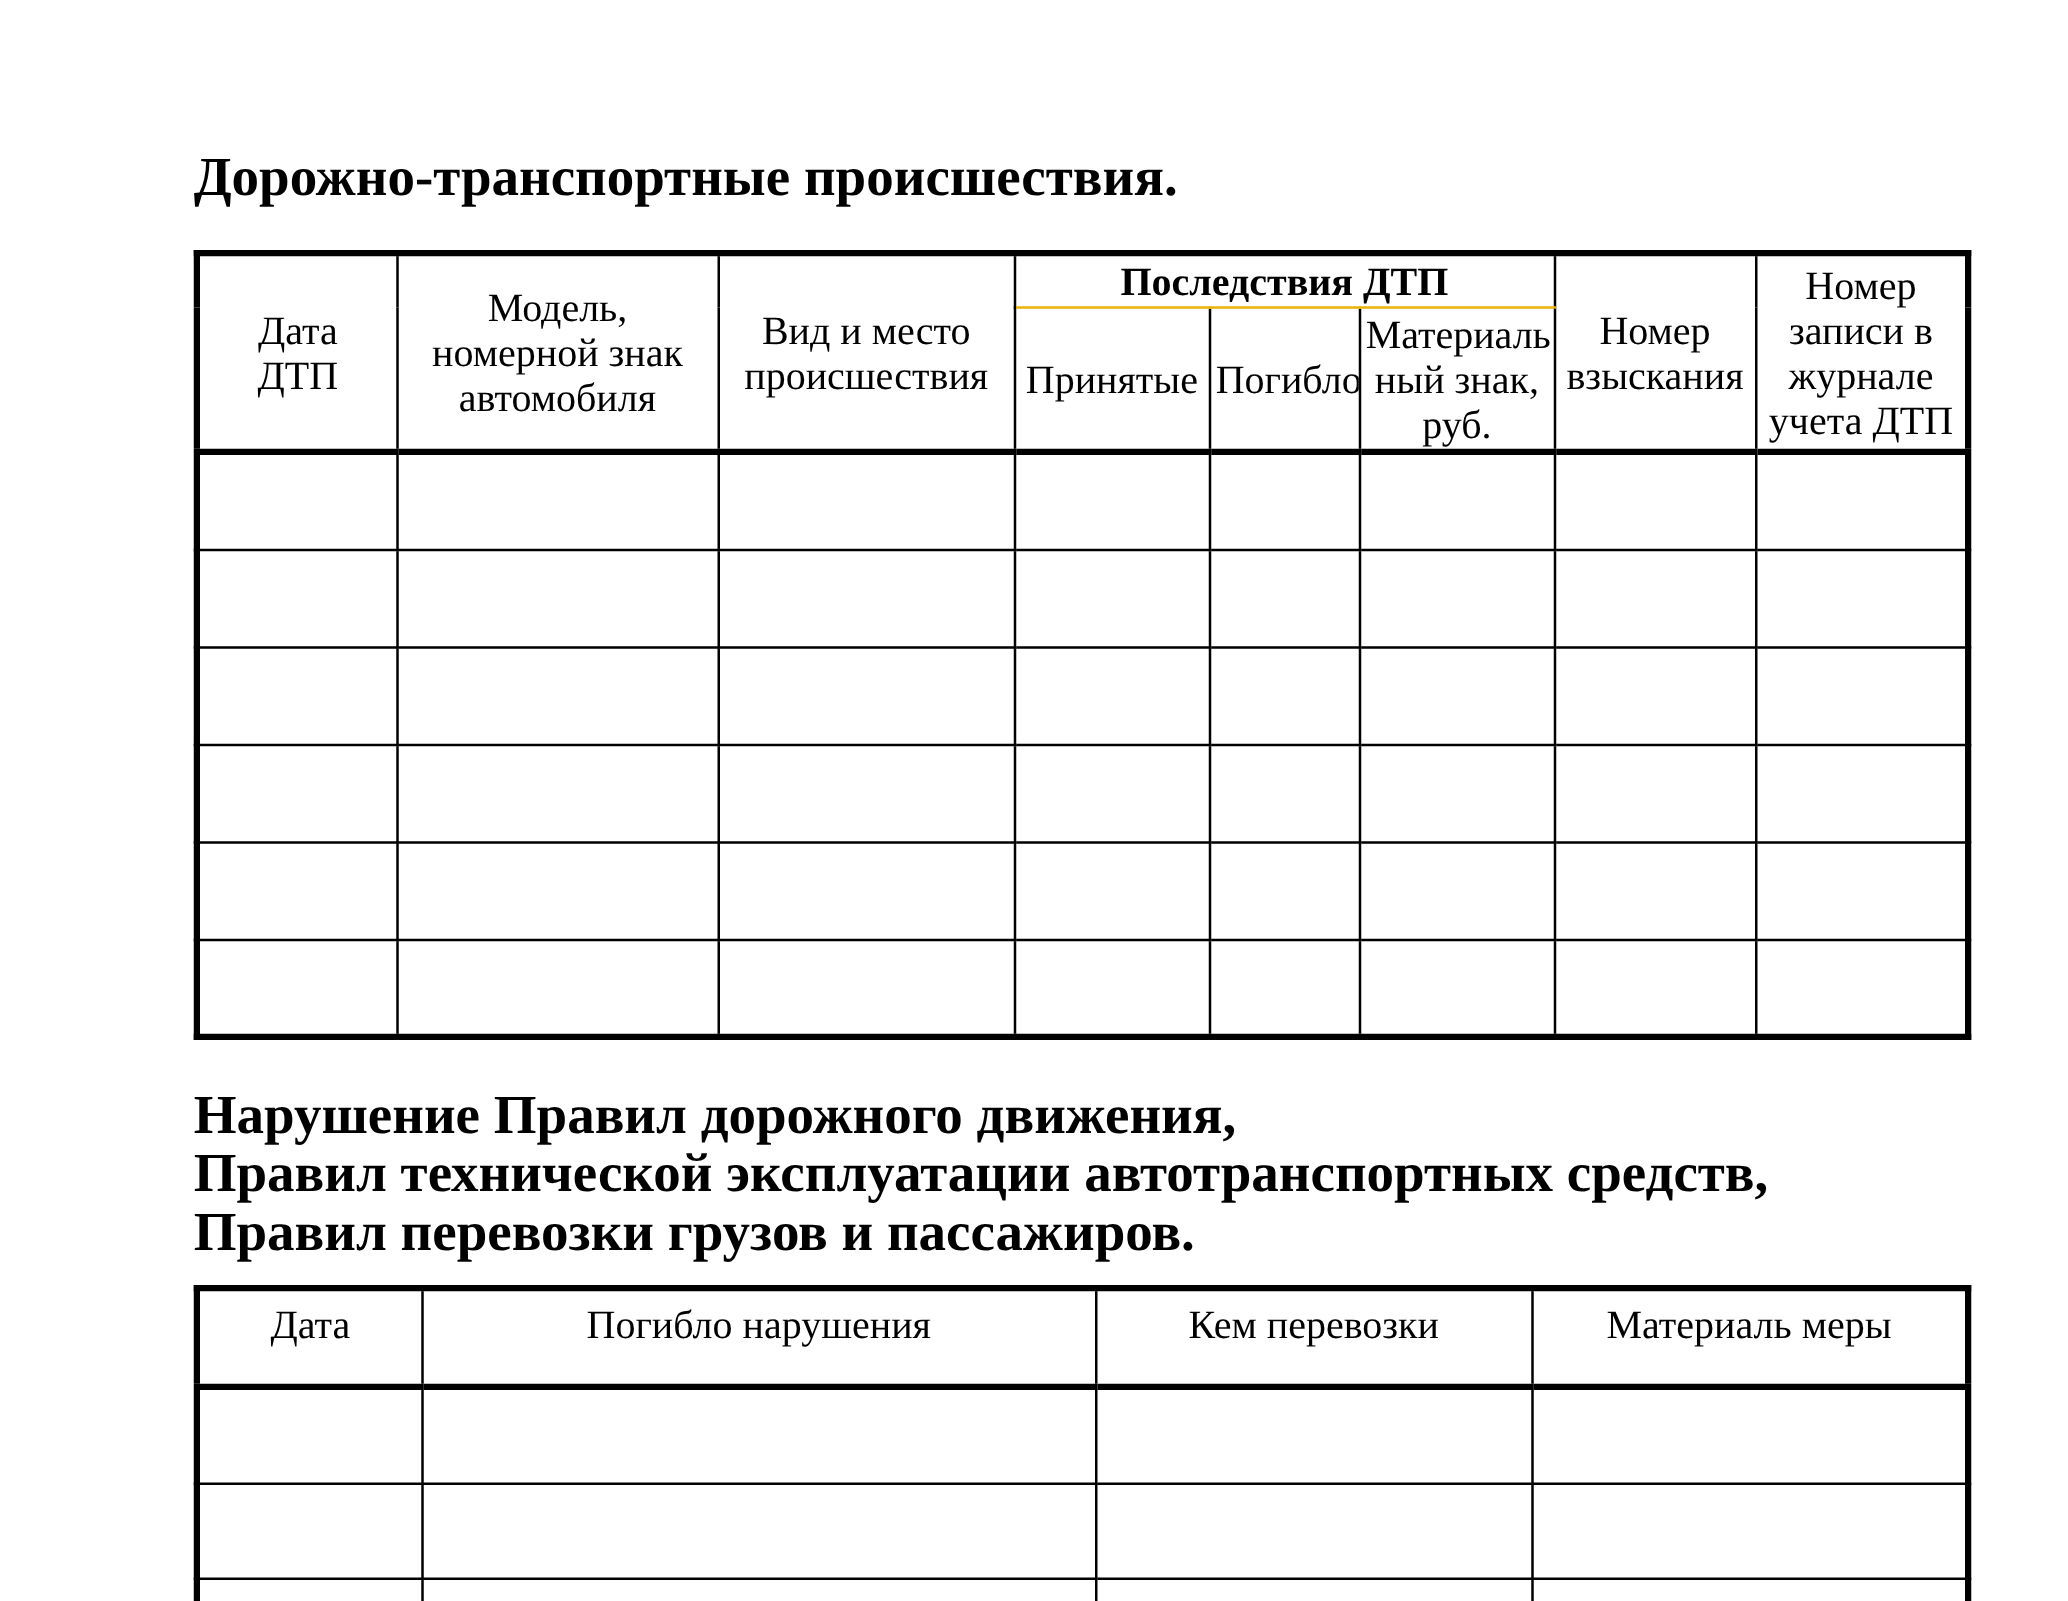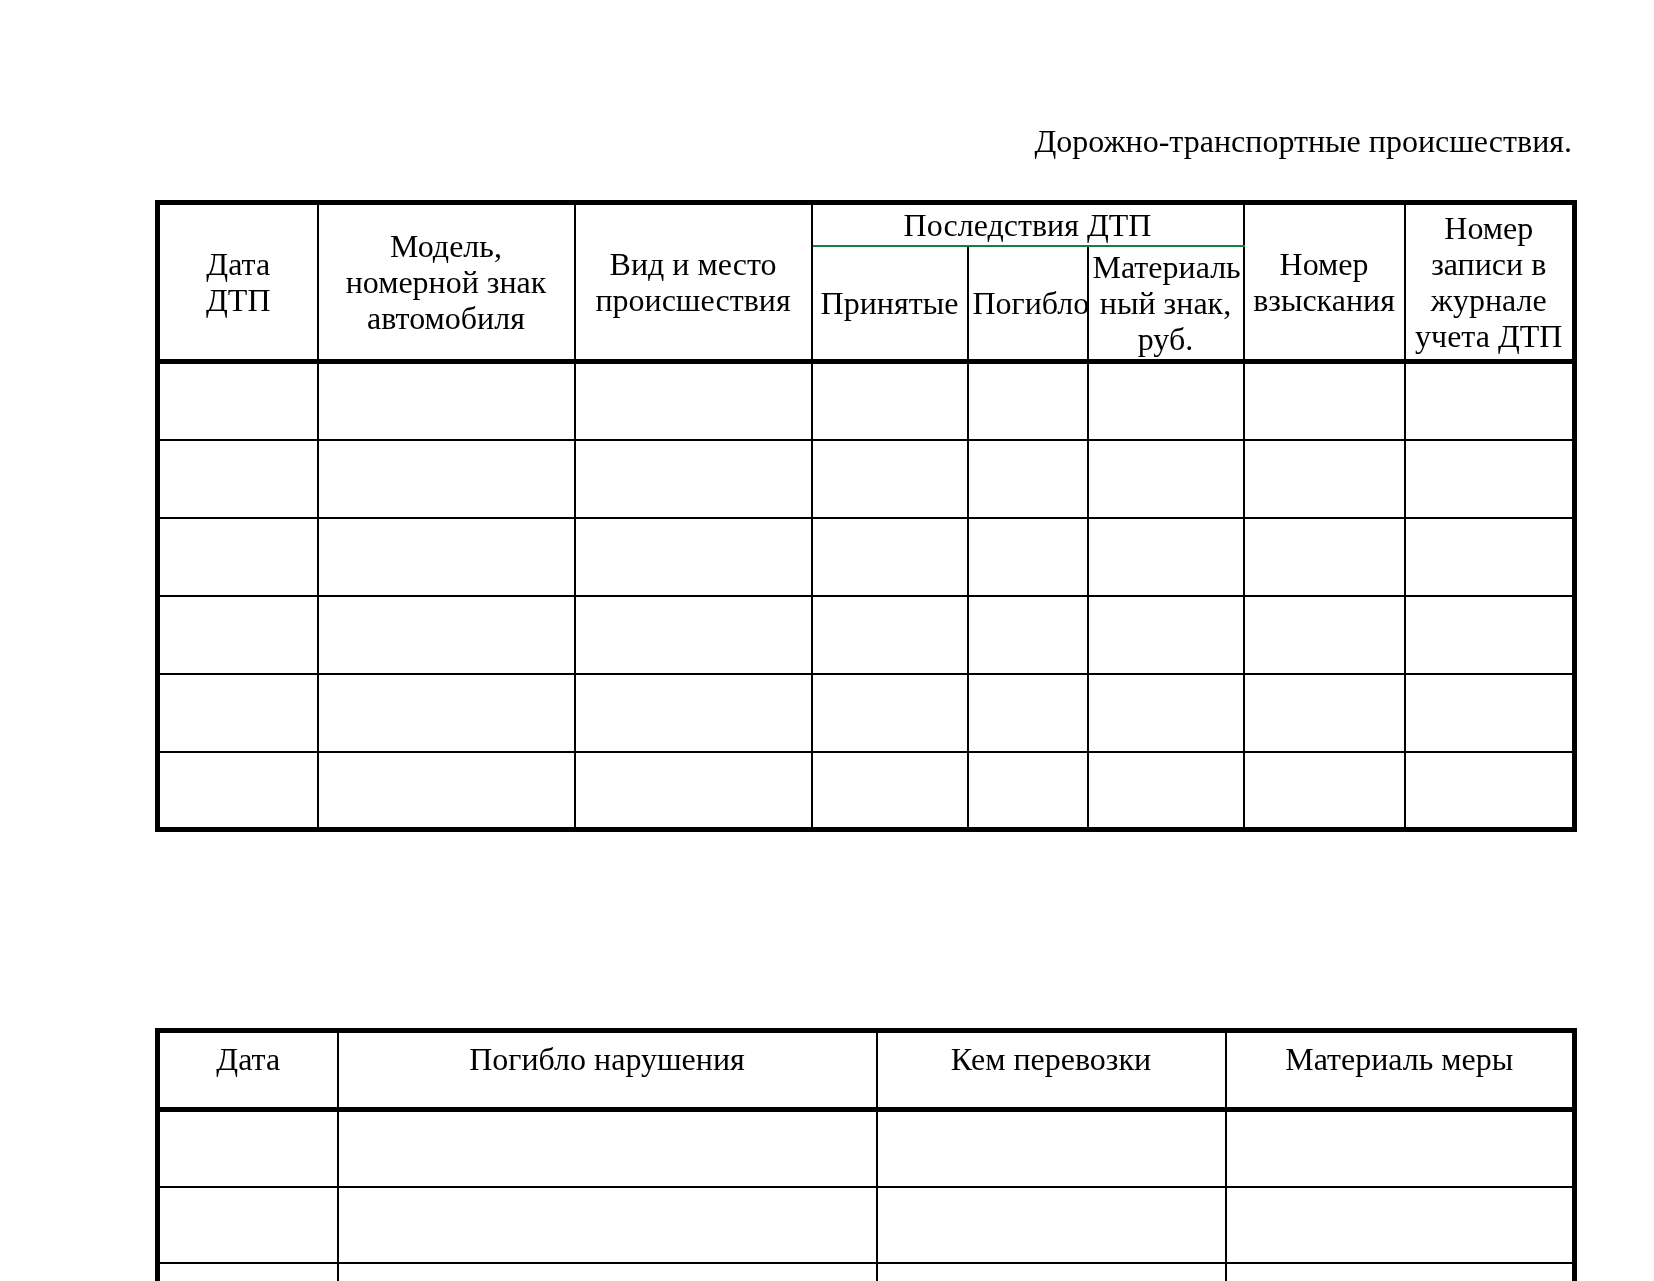--- a/index.html
+++ b/index.html
@@ -9,23 +9,23 @@
     color: #000000;
     font-family: "Liberation Serif", "DejaVu Serif", serif;
     position: relative;
     overflow: hidden;
   }
   .page { position: absolute; inset: 0; background: #ffffff; }
 
   .doc-title {
     position: absolute;
     left: 155px; width: 1417px;
-    text-align: right;
-    font-weight: normal;
-    font-size: 32px;
+    text-align: left;
+    font-weight: bold;
+    font-size: 44px;
     line-height: 47px;
     white-space: pre-line;
   }
   .title-1 { top: 118px; }
   .title-2 { top: 868px; }
 
   table {
     border-collapse: collapse;
     table-layout: fixed;
     position: absolute;
@@ -46,21 +46,21 @@
     font-weight: normal;
     text-align: center;
     vertical-align: middle;
     line-height: 36px;
     white-space: pre-line;
   }
 
   
   .table-1 tr.hr1 { height: 38px; }
   .table-1 tr.hr2 { height: 106px; }
-  .table-1 .group-cell { border-bottom: 2px solid #15803d; }
+  .table-1 .group-cell { border-bottom: 2px solid #eab308; font-weight: bold; }
   .table-1 tbody tr { height: 78px; }
   .table-1 tbody tr:first-child td { border-top: 5px solid #000; }
 
   
   .table-2 thead tr { height: 79px; }
   .table-2 th { vertical-align: top; padding-top: 8px; }
   .table-2 tbody tr.r1 { height: 77px; }
   .table-2 tbody tr.r2 { height: 76px; }
   .table-2 tbody tr.r3 { height: 80px; }
   .table-2 tbody tr:first-child td { border-top: 5px solid #000; }
@@ -165,20 +165,23 @@
           <td></td>
           <td></td>
           <td></td>
           <td></td>
           <td></td>
           <td></td>
         </tr>
       </tbody>
   </table>
 
+  <div class="doc-title title-2">Нарушение Правил дорожного движения,
+Правил технической эксплуатации автотранспортных средств,
+Правил перевозки грузов и пассажиров.</div>
 
   <table class="table-2">
     <colgroup>
       <col style="width:180px">
         <col style="width:539px">
       <col style="width:349px">
         <col style="width:349px">
     </colgroup>
     <thead>
       <tr>

